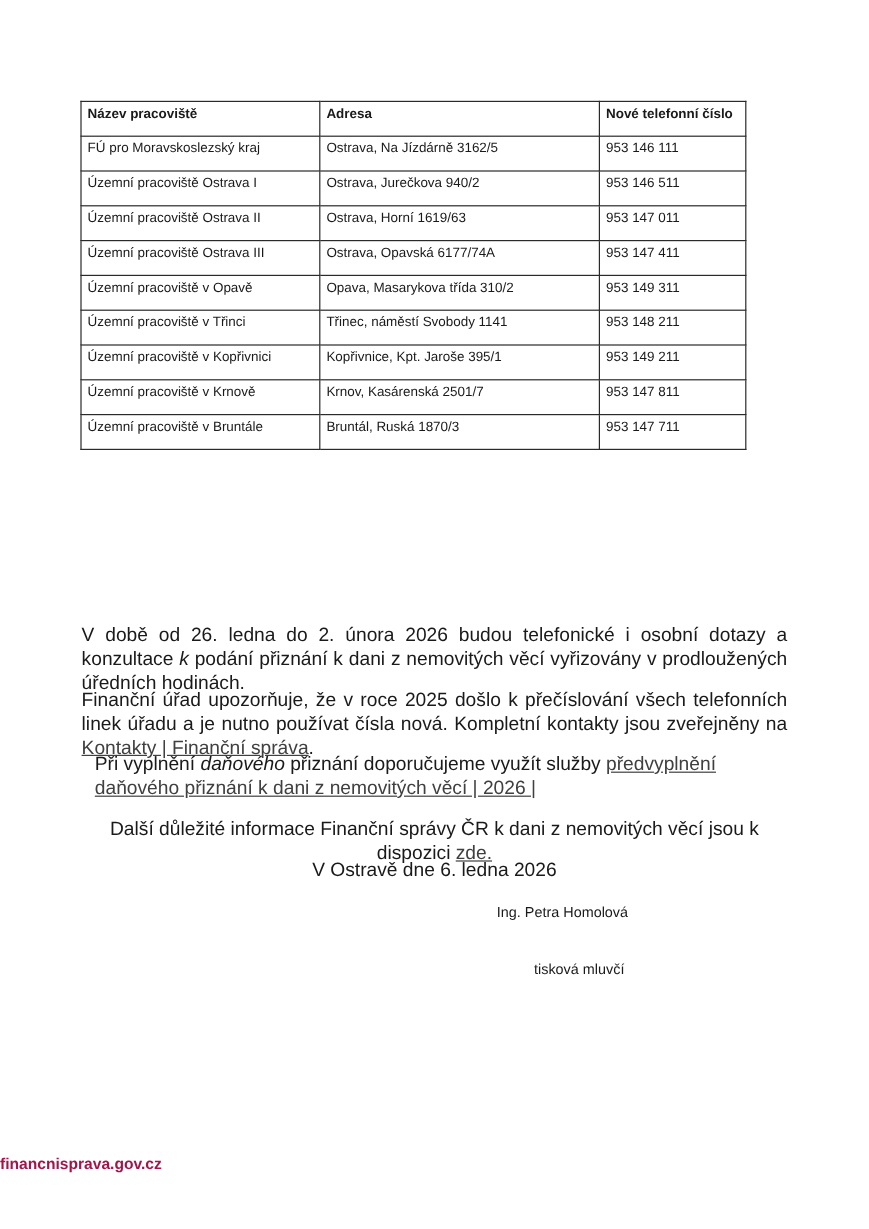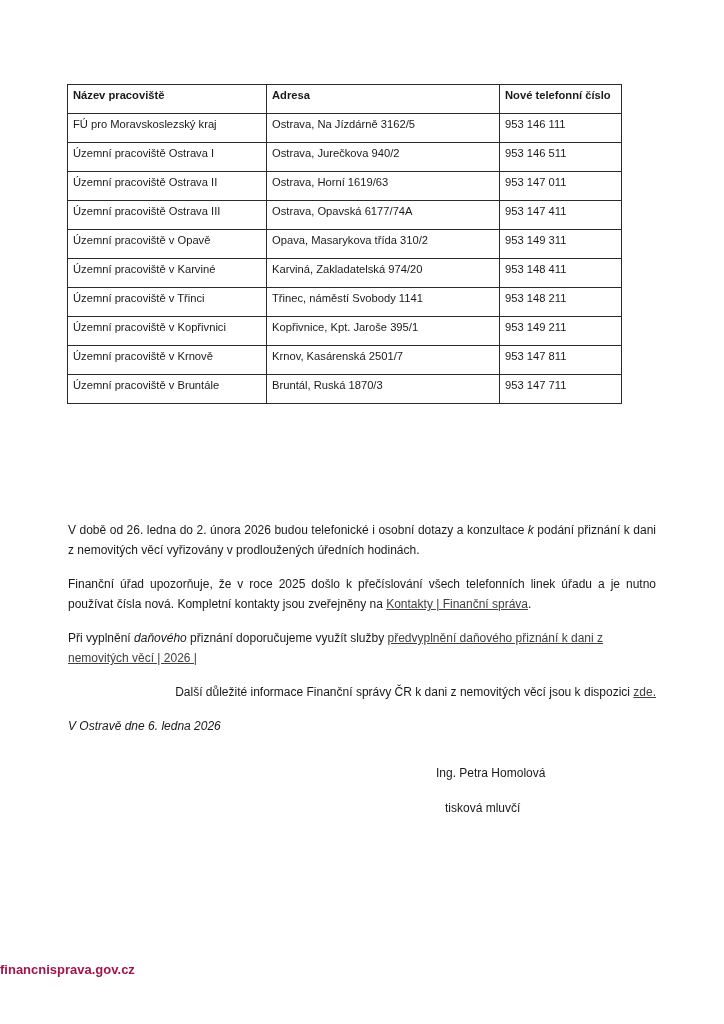--- a/index.html
+++ b/index.html
@@ -43,21 +43,21 @@
     line-height: 15px;
     box-sizing: border-box;
   }
   table.contacts th {
     font-weight: bold;
   }
   .para {
     position: absolute;
     left: 68px;
     width: 588px;
-    font-size: 12px;
+    font-size: 16px;
     line-height: 20px;
     text-align: justify;
     margin: 0;
   }
   .para a {
     color: #404040;
     text-decoration: underline;
   }
   .sig {
     position: absolute;
@@ -112,25 +112,20 @@
         <td>Územní pracoviště Ostrava III</td>
         <td>Ostrava, Opavská 6177/74A</td>
         <td>953 147 411</td>
       </tr>
       <tr>
         <td>Územní pracoviště v Opavě</td>
         <td>Opava, Masarykova třída 310/2</td>
         <td>953 149 311</td>
       </tr>
       <tr>
-        <td>Územní pracoviště v Karviné</td>
-        <td>Karviná, Zakladatelská 974/20</td>
-        <td>953 148 411</td>
-      </tr>
-      <tr>
         <td>Územní pracoviště v Třinci</td>
         <td>Třinec, náměstí Svobody 1141</td>
         <td>953 148 211</td>
       </tr>
       <tr>
         <td>Územní pracoviště v Kopřivnici</td>
         <td>Kopřivnice, Kpt. Jaroše 395/1</td>
         <td>953 149 211</td>
       </tr>
       <tr>
@@ -143,24 +138,24 @@
         <td>Bruntál, Ruská 1870/3</td>
         <td>953 147 711</td>
       </tr>
     </tbody>
   </table>
 
   <p class="para" style="top:520px;"><span>V době od 26. ledna do 2. února 2026 budou telefonické i osobní dotazy a konzultace </span><em>k</em><span> podání přiznání k dani z nemovitých věcí vyřizovány v prodloužených úředních hodinách.</span></p>
 
   <p class="para" style="top:574px;"><span>Finanční úřad upozorňuje, že v roce 2025 došlo k přečíslování všech telefonních linek úřadu a je nutno používat čísla nová. Kompletní kontakty jsou zveřejněny na </span><a href="#">Kontakty | Finanční správa</a><span>.</span></p>
 
-  <p class="para" style="top:628px; text-align:left;"><span>Při vyplnění </span><em>daňového</em><span> přiznání doporučujeme využít služby </span><a href="#">předvyplnění daňového přiznání k dani z nemovitých věcí | 2026 |</a></p>
+  <p class="para" style="top:628px; text-align:left;margin-left:11px;"><span>Při vyplnění </span><em>daňového</em><span> přiznání doporučujeme využít služby </span><a href="#">předvyplnění daňového přiznání k dani z nemovitých věcí | 2026 |</a></p>
 
-  <p class="para" style="top:682px; text-align:right;"><span>Další důležité informace  Finanční správy ČR k dani z nemovitých věcí jsou k dispozici </span><a href="#">zde.</a></p>
+  <p class="para" style="top:682px; text-align:center;"><span>Další důležité informace  Finanční správy ČR k dani z nemovitých věcí jsou k dispozici </span><a href="#">zde.</a></p>
 
-  <p class="para" style="top:716px; text-align:left;font-style:italic;">V Ostravě dne 6. ledna 2026</p>
+  <p class="para" style="top:716px; text-align:center;">V Ostravě dne 6. ledna 2026</p>
 
-  <div class="sig" style="left:436px; top:750px;margin-top:13px;">Ing. Petra Homolová</div>
+  <div class="sig" style="left:414px; top:750px;">Ing. Petra Homolová</div>
   <div class="sig" style="left:445px; top:798px;">tisková mluvčí</div>
 
   <div class="footer">financnisprava.gov.cz</div>
 
 </div>
 
 </body></html>

